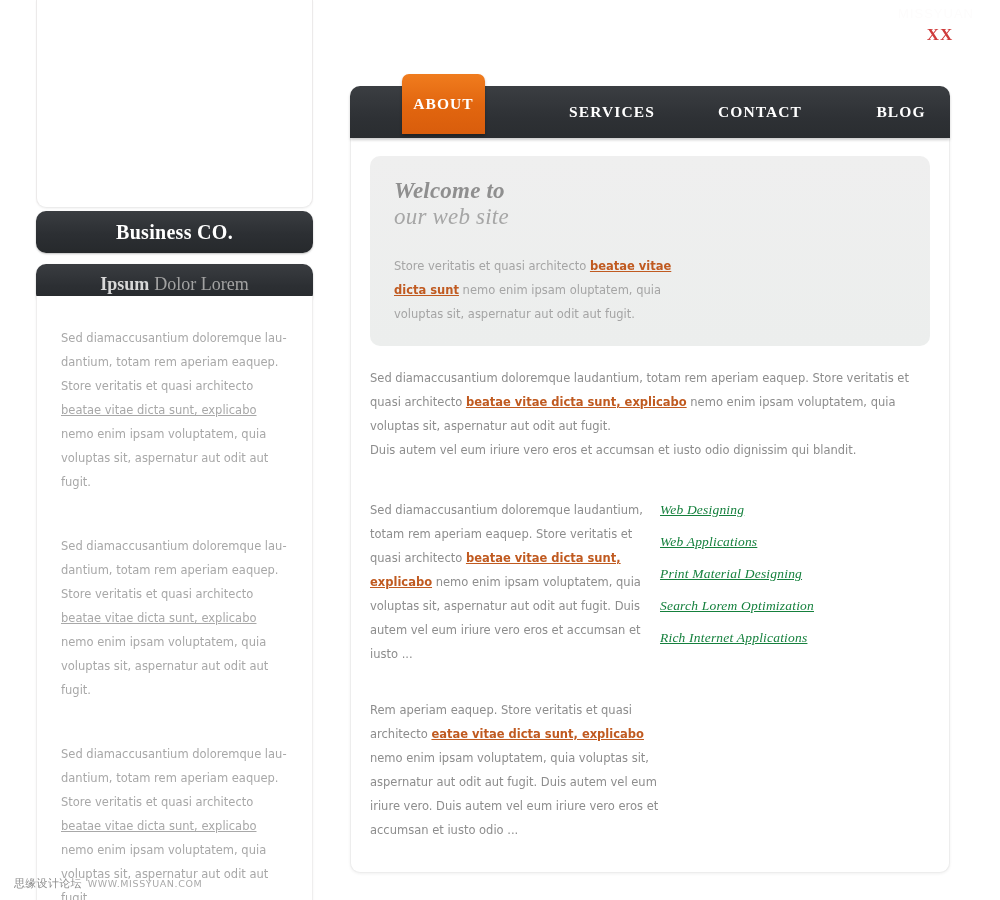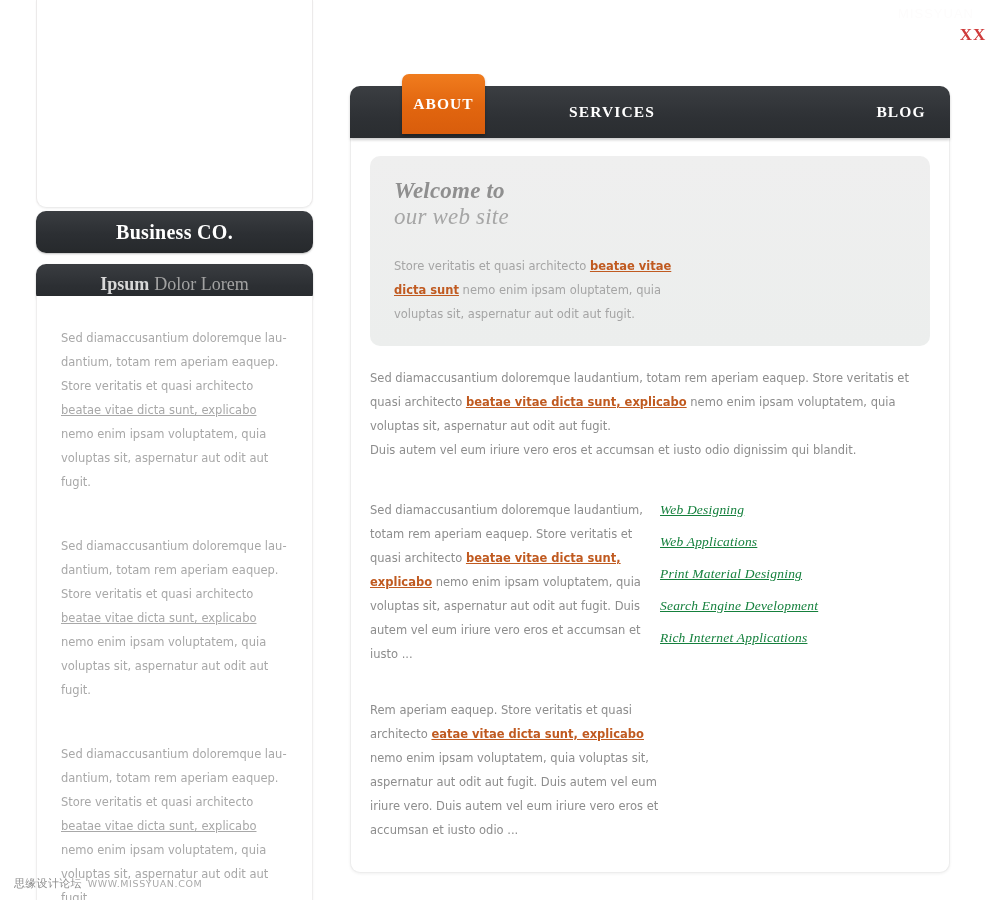--- a/index.html
+++ b/index.html
@@ -16,21 +16,21 @@
     position:absolute;left:886px;top:4px;width:100px;height:20px;
     font-family:"Liberation Sans", sans-serif;
     font-size:13px;color:#fdfcfc;letter-spacing:1px;
     text-align:center;line-height:20px;
     user-select:none;
   }
   #xx-mark{
     position:absolute;left:920px;top:24px;width:40px;height:22px;
     color:#cf3b3b;font-family:"Liberation Serif", serif;
     font-size:17px;font-weight:bold;letter-spacing:1px;
-    text-align:center;line-height:22px;margin-left:33px;
+    text-align:center;line-height:22px;
   }
 
   
   #sidebar{position:absolute;left:36px;top:0;width:277px;}
   .panel-white{
     background:#ffffff;
     border-left:1px solid #eceaea;
     border-right:1px solid #eceaea;
     box-sizing:border-box;
   }
@@ -238,20 +238,21 @@
 
   </div>
 </div>
 
 <div id="main">
 
   <div id="nav">
     <div id="nav-inner">
       <div id="nav-about" class="nav-item">ABOUT</div>
       <div id="nav-services" class="nav-item">SERVICES</div>
+      <div id="nav-contact" class="nav-item">CONTACT</div>
       <div id="nav-blog" class="nav-item">BLOG</div>
     </div>
   </div>
 
   <div id="content">
 
     <div id="hero">
       <div id="hero-title">
         <span class="l1">Welcome to</span>
         <span class="l2">our web site</span>
@@ -273,21 +274,21 @@
       <div id="col-left">
         <p class="body-para">
           <span>Sed diamaccusantium doloremque laudantium, totam rem aperiam eaquep. Store veritatis et quasi architecto </span><a class="orange" href="#">beatae vitae dicta sunt, explicabo</a><span> nemo enim ipsam voluptatem, quia voluptas sit, aspernatur aut odit aut fugit. Duis autem vel eum iriure vero eros et accumsan et iusto ...</span>
         </p>
       </div>
 
       <div id="col-right">
         <a class="svc-link" href="#">Web Designing</a>
         <a class="svc-link" href="#">Web Applications</a>
         <a class="svc-link" href="#">Print Material Designing</a>
-        <a class="svc-link" href="#">Search Engine Development</a>
+        <a class="svc-link" href="#">Search Lorem Optimization</a>
         <a class="svc-link" href="#">Rich Internet Applications</a>
       </div>
 
     </div>
 
     <p class="body-para" id="bottom-para">
       <span>Rem aperiam eaquep. Store veritatis et quasi architecto </span><a class="orange" href="#">eatae vitae dicta sunt, explicabo</a><span> nemo enim ipsam voluptatem, quia voluptas sit, aspernatur aut odit aut fugit. Duis autem vel eum iriure vero. Duis autem vel eum iriure vero eros et accumsan et iusto odio ...</span>
     </p>
 
   </div>

